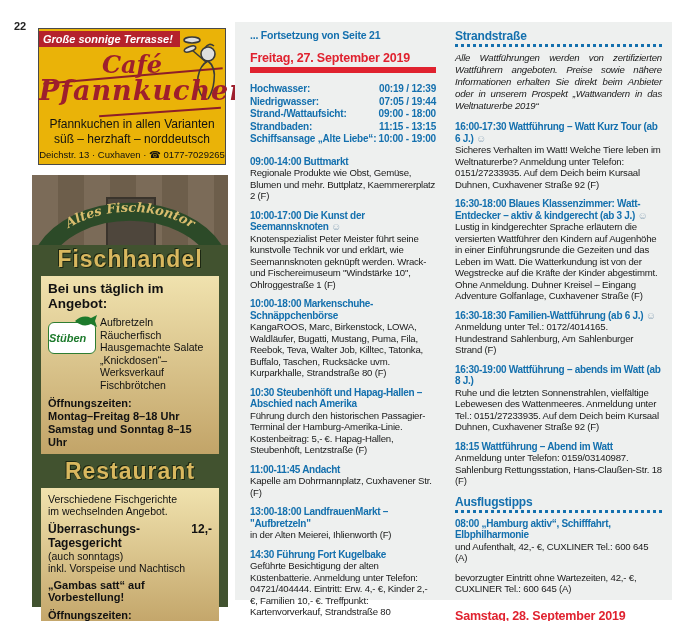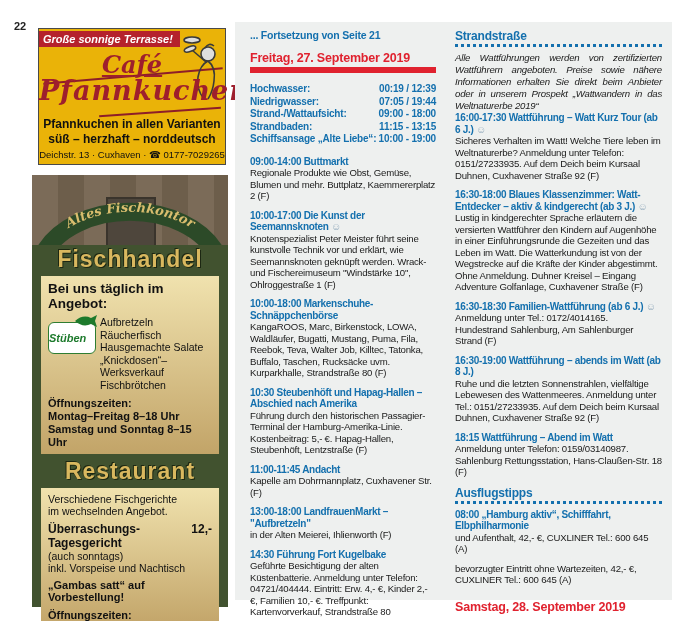--- a/index.html
+++ b/index.html
@@ -8,23 +8,23 @@
   
   #page-number{position:absolute;left:14px;top:20px;font-size:11px;font-weight:bold;color:#222;}
   #cafe-ad{position:absolute;left:38px;top:28px;width:188px;height:137px;background:#eab308;
            border:1px solid #4a4a4a;box-sizing:border-box;}
   .cafe-banner{position:absolute;left:0;top:2px;background:#b5222c;color:#fff;
                font-style:italic;font-weight:bold;font-size:11px;padding:2px 7px 2px 4px;white-space:nowrap;}
   .cafe-cook{position:absolute;right:1px;top:3px;}
   .cafe-line{position:absolute;height:2px;background:#8d1e29;}
   .cafe-script{position:absolute;left:0;width:100%;text-align:center;color:#9e1f2d;
                font-family:"DejaVu Serif",serif;font-style:italic;font-weight:bold;line-height:1;}
-  .cafe-word1{top:24px;font-size:24px;text-decoration:underline;}
+  .cafe-word1{top:24px;font-size:24px;}
   .cafe-word2{top:48px;font-size:27px;letter-spacing:1px;}
-  .cafe-tag{position:absolute;left:0;width:100%;text-align:center;color:#111;font-weight:bold;font-size:12px;}
+  .cafe-tag{position:absolute;left:0;width:100%;text-align:center;color:#111;font-weight:normal;font-size:12px;}
   .cafe-addr{position:absolute;left:0;width:100%;text-align:center;color:#111;font-size:9.5px;bottom:4px;}
   #fisch-ad{position:absolute;left:32px;top:175px;width:196px;height:432px;background:#41522f;
             box-sizing:border-box;}
   .photo{position:relative;width:196px;height:70px;overflow:hidden;
          background:repeating-linear-gradient(90deg,#7b6b58 0 26px,#6d5e4b 26px 52px);}
   .photo-door{position:absolute;left:74px;top:22px;width:46px;height:48px;background:#4e463c;border:2px solid #3a342c;}
   .photo svg{position:absolute;left:0;top:0;}
   .ad-gold-title{text-align:center;font-weight:bold;font-size:23px;line-height:28px;color:#d9b85f;
                  letter-spacing:1px;text-shadow:1px 1px 0 #1c2712, -1px -1px 0 #1c2712;}
   .tan-box{margin:3px 9px;background:linear-gradient(#f0e2ae,#c2a468);padding:5px 7px;box-sizing:border-box;}
@@ -50,21 +50,21 @@
   .tide{margin-bottom:10px;}
   .tide-row{display:flex;justify-content:space-between;color:#1470ae;font-weight:bold;
             font-size:10px;line-height:12.5px;letter-spacing:-0.2px;}
   .event{margin-bottom:8px;}
   .event-title{color:#1470ae;font-weight:bold;font-size:10px;line-height:11.5px;letter-spacing:-0.3px;}
   .smiley{color:#9ab0c0;font-weight:normal;}
   .event-body{color:#1a1a1a;font-size:9.6px;line-height:11.5px;letter-spacing:-0.2px;}
   .section-header{color:#1470ae;font-weight:bold;font-size:12px;letter-spacing:-0.2px;
                   border-bottom:3px dotted #1470ae;padding-bottom:1px;margin-bottom:5px;}
   .watt-intro{color:#1a1a1a;font-style:italic;font-size:9.6px;line-height:12px;text-align:justify;
-              letter-spacing:-0.2px;}
+              letter-spacing:-0.2px;margin-bottom:9px;}
   .mt14{margin-top:14px;}
 </style>
 </head>
 <body>
 
 <div id="page">
 
   <div id="page-number">22</div>
 
   <div id="cafe-ad">

